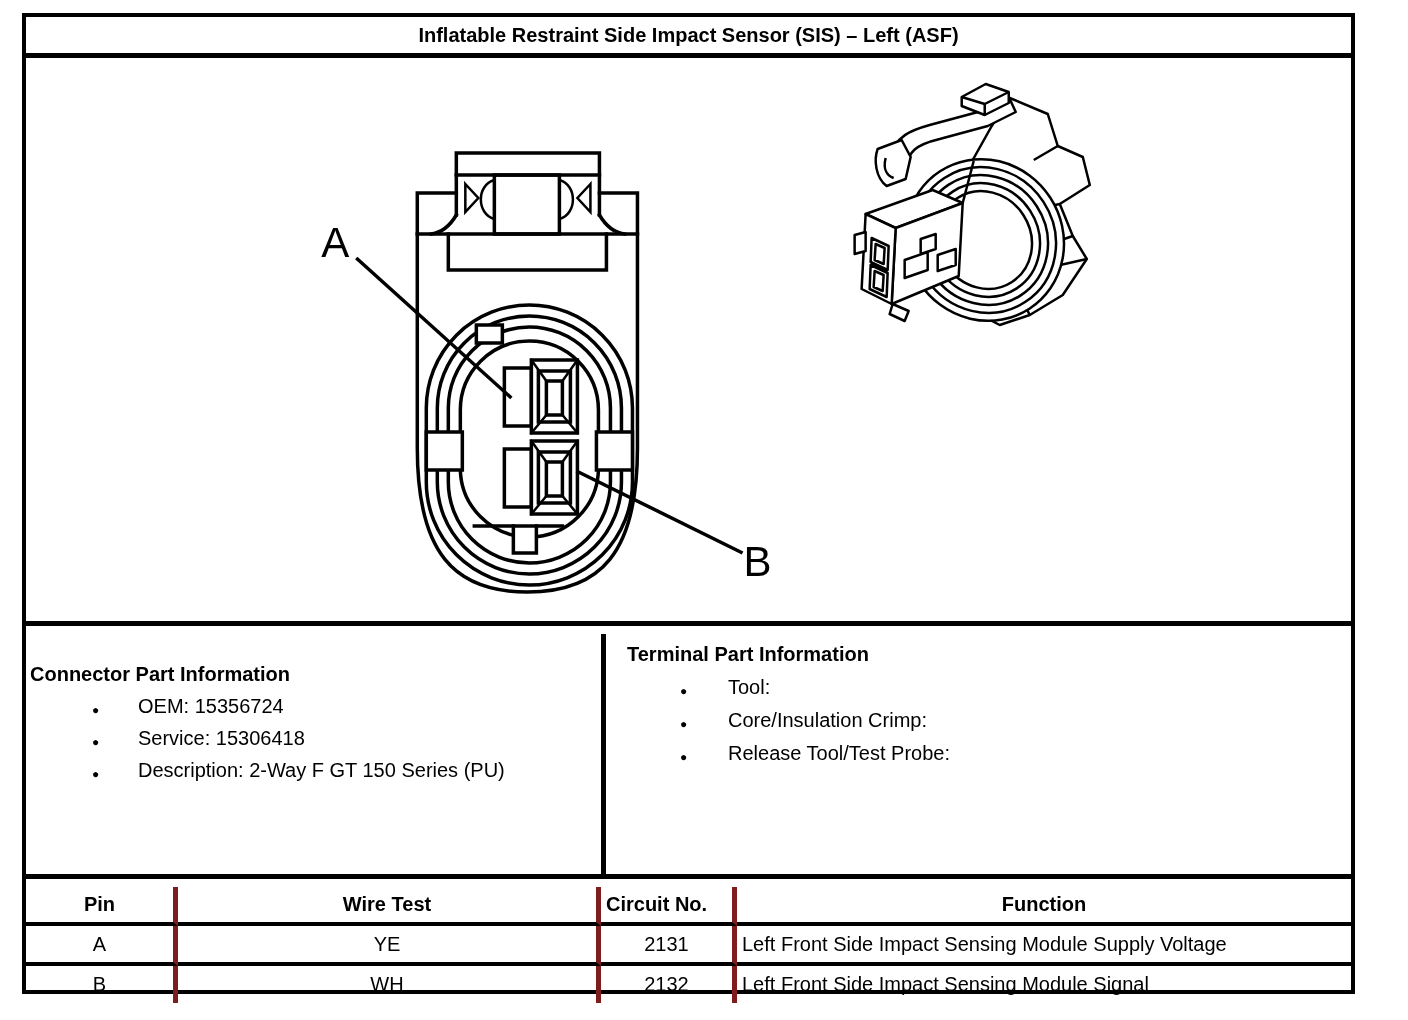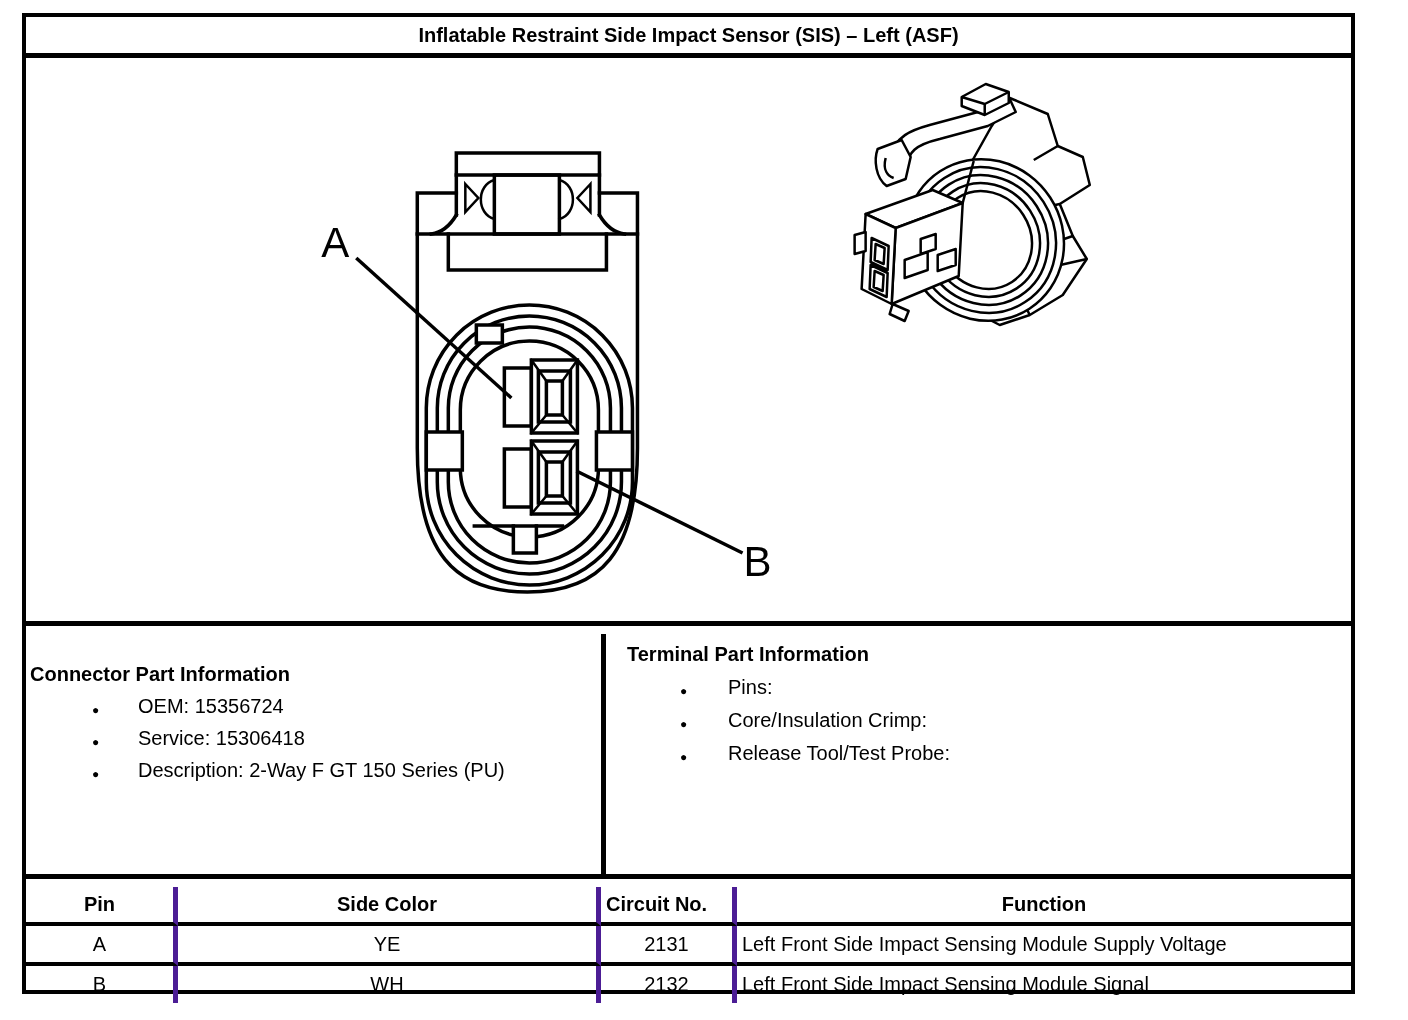--- a/index.html
+++ b/index.html
@@ -45,21 +45,21 @@
   .bullets-right li { padding-left:101px; margin-top:9px; }
   .bullets-right li::before { left:53px; }
   .pin-table {
     flex:1 1 auto; display:grid;
     grid-template-columns:152px 423px 136px 1fr;
     grid-template-rows:39px 40px 37px;
     font-size:20px;
   }
   .pt-cell {
     box-sizing:border-box; display:flex; align-items:center; justify-content:center;
-    border-right:5px solid #4c1d95; border-bottom:4px solid #000;
+    border-right:5px solid #7f1d1d; border-bottom:4px solid #000;
     white-space:nowrap; overflow:hidden;
   }
   .pt-cell.last-col { border-right:none; }
   .pt-cell.last-row { border-bottom:none; }
   .pt-cell.hdr { font-weight:bold; }
   .pt-cell.left-al { justify-content:flex-start; padding-left:5px; }
   text.pin-label { font-size:42px; fill:#000; }
 </style>
 </head>
 <body>
@@ -155,30 +155,30 @@
       <div class="info-h">Connector Part Information</div>
       <ul class="bullets bullets-left">
         <li>OEM: 15356724</li>
         <li>Service: 15306418</li>
         <li>Description: 2-Way F GT 150 Series (PU)</li>
       </ul>
     </div>
     <div class="info-cell info-right">
       <div class="info-h">Terminal Part Information</div>
       <ul class="bullets bullets-right">
-        <li>Pins:</li>
+        <li>Tool:</li>
         <li>Core/Insulation Crimp:</li>
         <li>Release Tool/Test Probe:</li>
       </ul>
     </div>
   </div>
 
   <div class="pin-table">
     <div class="pt-cell hdr">Pin</div>
-    <div class="pt-cell hdr">Side Color</div>
+    <div class="pt-cell hdr">Wire Test</div>
     <div class="pt-cell hdr left-al">Circuit No.</div>
     <div class="pt-cell hdr last-col">Function</div>
 
     <div class="pt-cell">A</div>
     <div class="pt-cell">YE</div>
     <div class="pt-cell">2131</div>
     <div class="pt-cell last-col left-al">Left Front Side Impact Sensing Module Supply Voltage</div>
 
     <div class="pt-cell last-row">B</div>
     <div class="pt-cell last-row">WH</div>

